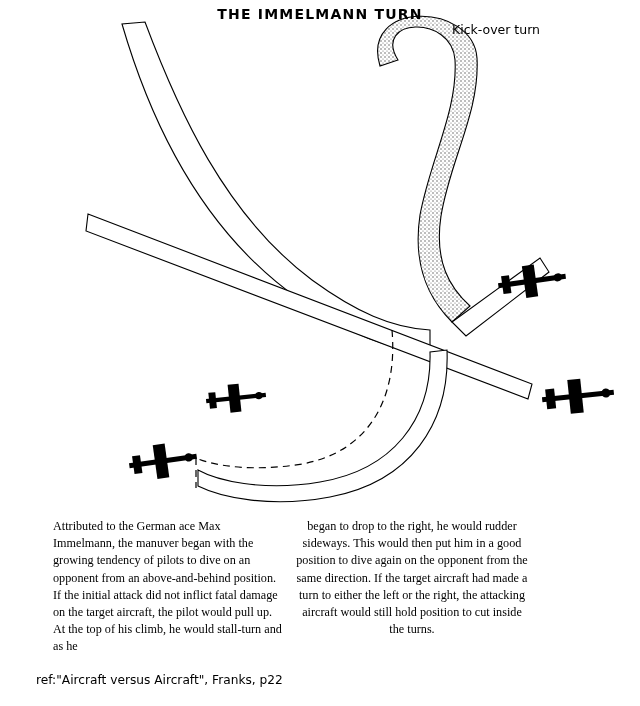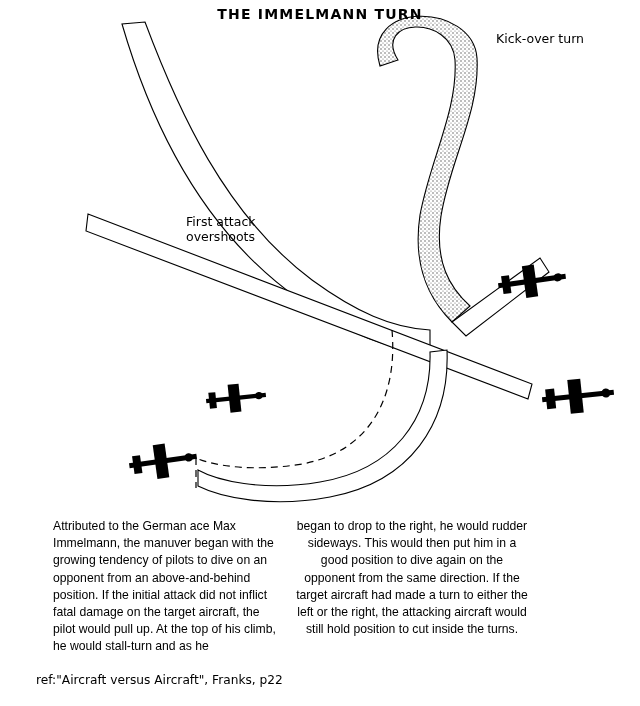--- a/index.html
+++ b/index.html
@@ -31,25 +31,25 @@
     font-weight: bold;
     letter-spacing: 1.2px;
   }
   .annot {
     position: absolute;
     font-family: "DejaVu Sans", sans-serif;
     font-size: 12.5px;
     line-height: 15px;
     white-space: pre-line;
   }
-  #annot-kickover { left: 452px; top: 31px; padding-left: 44px; }
+  #annot-kickover { left: 452px; top: 22px; }
   #annot-firstattack { left: 186px; top: 214px; }
   .body-col {
     position: absolute;
-    font-family: Liberation Sans, sans-serif;
+    font-family: Liberation Serif, serif;
     font-size: 12.2px;
     line-height: 17.2px;
     text-align: left;
   }
   #body-left { left: 53px; top: 518px; width: 230px; }
   #body-right { left: 296px; top: 518px; width: 232px; text-align: center; }
   #ref-line {
     position: absolute;
     left: 36px; top: 673px;
     font-family: "DejaVu Sans", sans-serif;
@@ -142,21 +142,19 @@
         <rect x="-34" y="-2.6" width="68" height="5.2" fill="#000000"></rect>
         <rect x="-8" y="-17" width="12" height="34" fill="#000000"></rect>
         <rect x="-30" y="-9" width="8" height="18" fill="#000000"></rect>
         <circle cx="26" cy="0" r="4.2" fill="#000000"></circle>
         <rect x="-4" y="6" width="3" height="9" fill="#000000"></rect>
       </g>
     </g>
   </svg>
 
   <div class="annot" id="annot-kickover">Kick-over turn</div>
-  <div class="annot" id="annot-firstattack">First attack
-overshoots</div>
 
   <div class="body-col" id="body-left">Attributed to the German ace Max Immelmann, the manuver began with the growing tendency of pilots to dive on an opponent from an above-and-behind position. If the initial attack did not inflict fatal damage on the target aircraft, the pilot would pull up. At the top of his climb, he would stall-turn and as he</div>
   <div class="body-col" id="body-right">began to drop to the right, he would rudder sideways. This would then put him in a good position to dive again on the opponent from the same direction. If the target aircraft had made a turn to either the left or the right, the attacking aircraft would still hold position to cut inside the turns.</div>
 
   <div id="ref-line">ref:"Aircraft versus Aircraft", Franks, p22</div>
 
 </div>
 
 </body></html>

